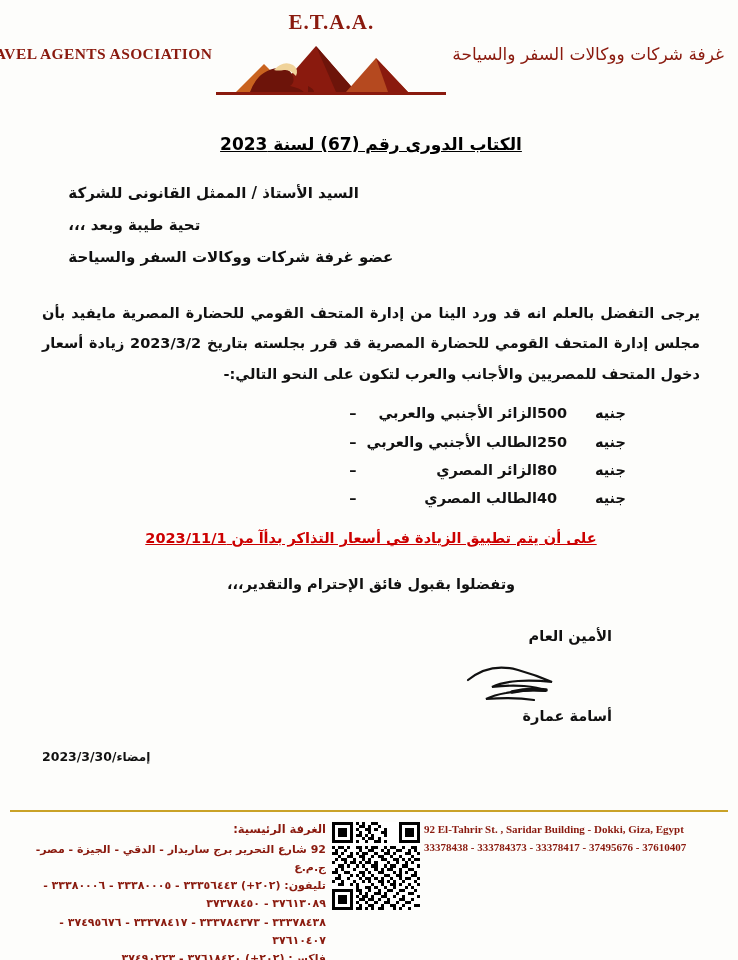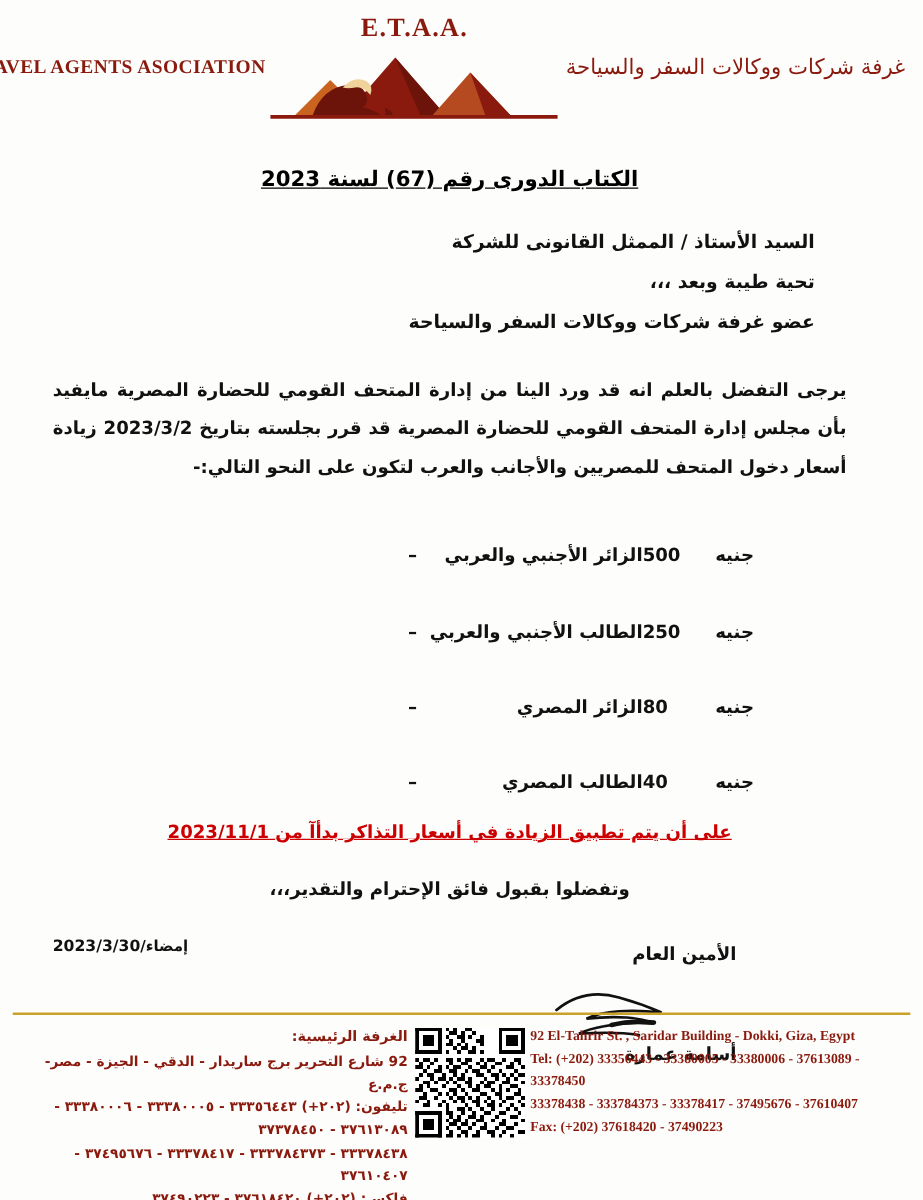--- a/index.html
+++ b/index.html
@@ -73,34 +73,34 @@
     font-weight: bold;
     font-size: 21px;
     color: #8a1a0e;
     letter-spacing: 1px;
     direction: ltr;
   }
   .logo svg { position: absolute; top: 22px; left: 0; }
 
   
   .content {
-    padding: 16px 61px 0 42px;
+    padding: 16px 38px 0 42px;
     direction: rtl;
     font-family: "DejaVu Sans", "Liberation Sans", sans-serif;
   }
   .doc-title {
     text-align: center;
     font-size: 17px;
     font-weight: bold;
     text-decoration: underline;
     margin: 10px 0 24px 0;
     color: #000;
   }
   .salutation {
-    text-align: right;
+    text-align: left;
     font-size: 15px;
     font-weight: bold;
     line-height: 2.0;
     margin: 0 auto 26px auto;
     width: 92%;
   }
   .salutation div { margin-bottom: 2px; }
 
   .para {
     font-size: 14.5px;
@@ -118,21 +118,21 @@
   }
   .price-row {
     display: flex;
     flex-direction: row;
     align-items: baseline;
     justify-content: flex-start;
     line-height: 1.95;
   }
   .price-dash { width: 18px; flex: 0 0 18px; text-align: center; }
   .price-label { width: 175px; flex: 0 0 175px; text-align: right; }
-  .price-amount { width: 58px; flex: 0 0 58px; text-align: left; direction: ltr; margin-top: 32px; }
+  .price-amount { width: 58px; flex: 0 0 58px; text-align: left; direction: ltr; }
   .price-unit { text-align: right; padding-right: 14px; }
 
   .note {
     text-align: center;
     color: #cc0000;
     font-weight: bold;
     font-size: 14.5px;
     text-decoration: underline;
     margin: 18px 0 30px 0;
   }
@@ -531,22 +531,20 @@
             <rect x="15" y="28" width="2" height="1"></rect>
               <rect x="20" y="28" width="1" height="1"></rect>
               <rect x="22" y="28" width="1" height="1"></rect>
               <rect x="25" y="28" width="1" height="1"></rect>
           </g>
         </svg>
       </div>
 
       <div class="foot-en">
         <div>92 El-Tahrir St. , Saridar Building - Dokki, Giza, Egypt</div>
-        <div>Tel: (+202) 33356443 - 33380005 - 33380006 - 37613089 - 33378450</div>
         <div>33378438 - 333784373 - 33378417 - 37495676 - 37610407</div>
-        <div>Fax: (+202) 37618420 - 37490223</div>
       </div>
 
     </div>
 
   </div>
 
 </div>
 
 </body></html>

